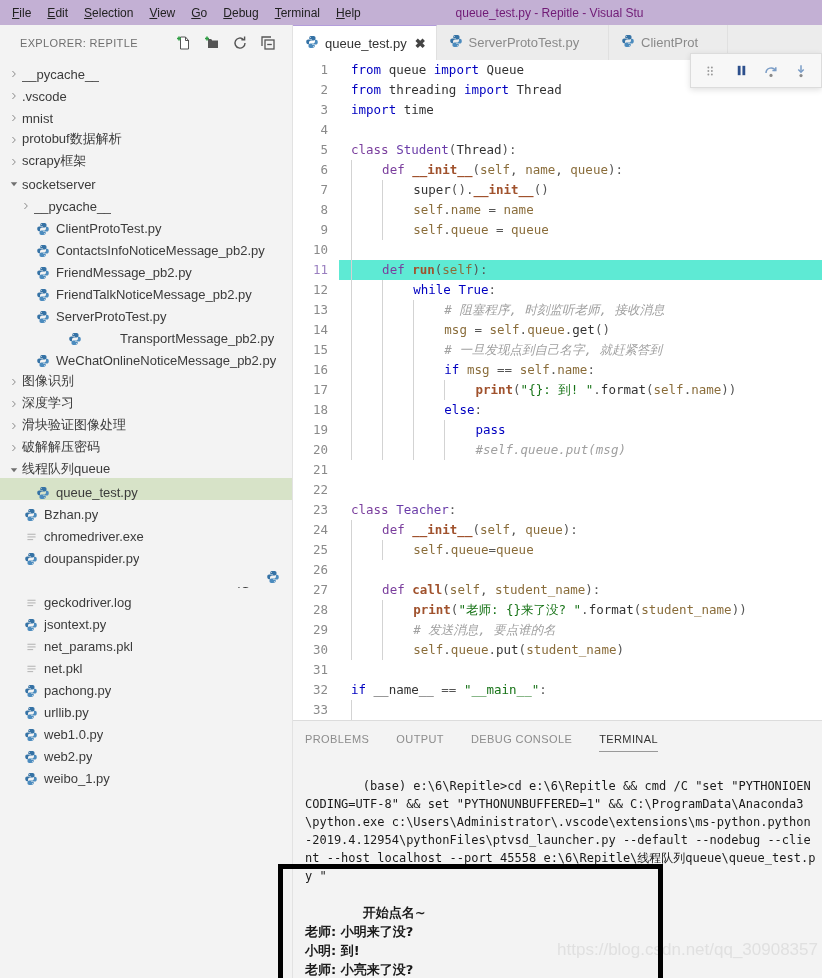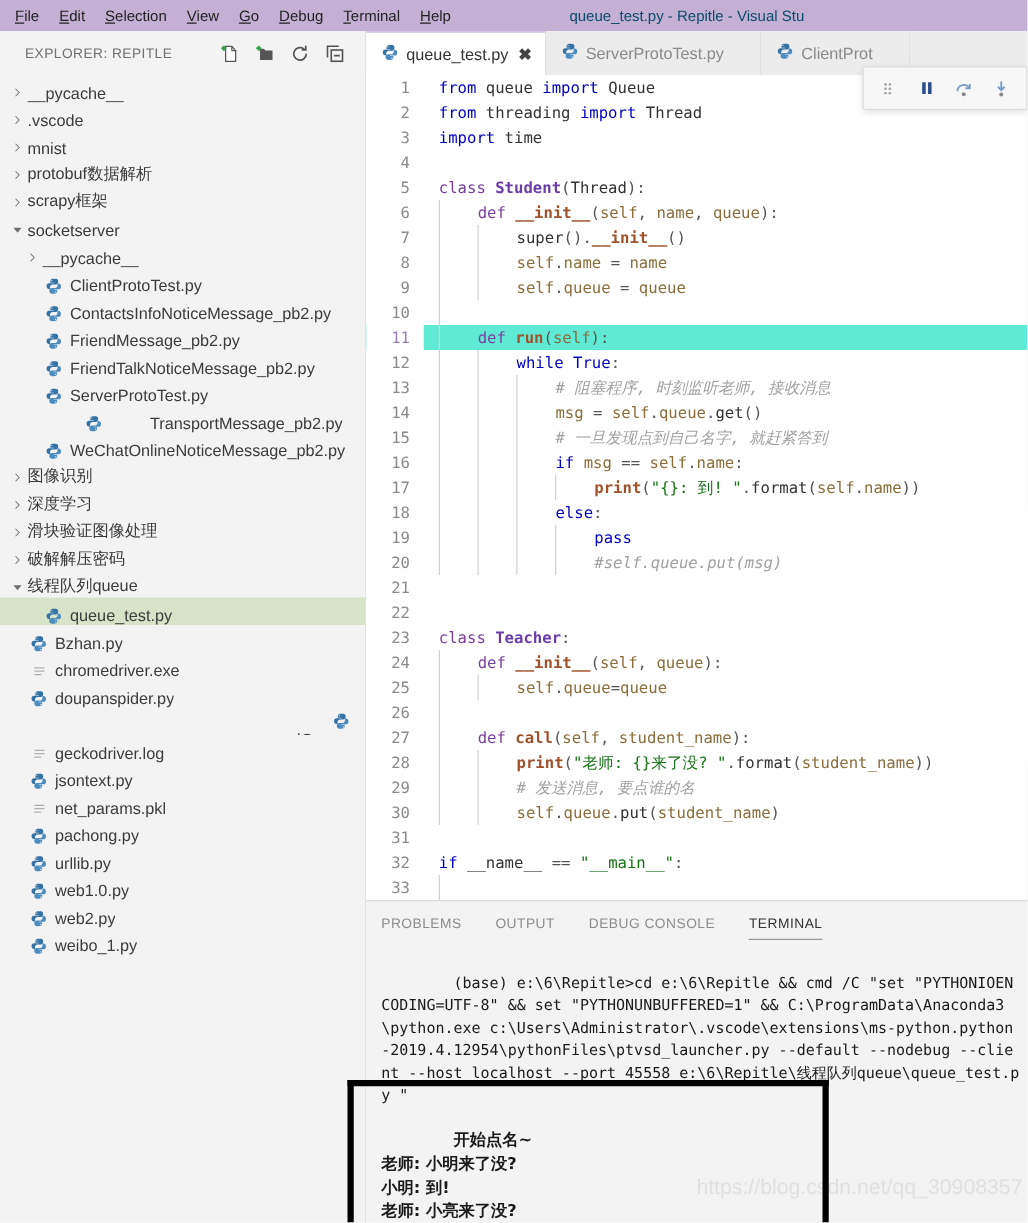--- a/index.html
+++ b/index.html
@@ -19,21 +19,21 @@
   }
   .menu { display: flex; align-items: center; padding-left: 4px; }
   .menu-item {
     font-size: 12px; color: #222; padding: 3px 8px;
     white-space: nowrap; cursor: default;
   }
   .menu-item u { text-decoration: underline; }
   .title-text {
     position: absolute; left: 17px; right: 0; top: 0; height: 25px;
     display: flex; align-items: center; justify-content: center;
-    font-size: 12px; color: #0c4a6e; pointer-events: none;
+    font-size: 12px; color: #701a75; pointer-events: none;
     padding-left: 260px;
   }
 
   
   .sidebar {
     position: absolute; top: 25px; left: 0; width: 293px; height: 953px;
     background: #f3f3f3; border-right: 1px solid #e2e2e2;
     overflow: hidden;
   }
   .explorer-header {
@@ -117,21 +117,21 @@
     width: 46px; min-width: 46px; text-align: right; padding-right: 11px;
     color: #8a8a8a; font-family: "DejaVu Sans Mono", monospace; font-size: 12.5px;
   }
   .cline.hl .gutter { background: #ffffff; color: #9a7fc0; }
   .ctext { flex: 1; padding-left: 12px; position: relative; }
 
   
   .kw   { color: #0000c0; }
   .kw2  { color: #7a3e9d; }
   .fn   { color: #a0522d; font-weight: bold; }
-  .cls  { color: #6a3ca8; font-weight: bold; }
+  .cls  { color: #6a3ca8; font-weight: normal; }
   .str  { color: #177317; }
   .cmt  { color: #a0a0a0; font-style: italic; }
   .pln  { color: #333; }
   .var  { color: #8a6d3b; }
   .op   { color: #555; }
   .par  { color: #555; }
   .self { color: #8a6d3b; }
 
   .guide { border-left: 1px solid #d3d3d3; display:inline-block; height: 20px; vertical-align: top; }
 
@@ -467,20 +467,31 @@
         <div class="row" style="padding-left: 6px;">
           <span class="twisty"></span>
           <span class="f-icon">
             <svg viewBox="0 0 16 16" width="13" height="13">
               <g stroke="#b0b0b0" stroke-width="1.2">
                 <path d="M3 4h10M3 7.3h10M3 10.6h7"></path>
               </g>
             </svg>
           </span>
           <span class="lbl">net_params.pkl</span>
+        </div>
+        <div class="row" style="padding-left: 6px;">
+          <span class="twisty"></span>
+          <span class="f-icon">
+            <svg viewBox="0 0 16 16" width="13" height="13">
+              <g stroke="#b0b0b0" stroke-width="1.2">
+                <path d="M3 4h10M3 7.3h10M3 10.6h7"></path>
+              </g>
+            </svg>
+          </span>
+          <span class="lbl">net.pkl</span>
         </div>
         <div class="row" style="padding-left: 6px;">
           <span class="twisty"></span>
           <span class="f-icon">
             <svg viewBox="0 0 16 16" width="14" height="14">
               <path d="M7.9 1.2c-1.6 0-3 .4-3 1.9v1.6h3.1v.5H3.6c-1.2 0-2.2.8-2.2 2.6s.9 2.7 2.1 2.7h1.1V8.7c0-1.3 1.1-2.4 2.4-2.4h3c1.1 0 2-.9 2-2V3.1c0-1.1-.9-1.7-2-1.9h-2zm-1.7 1c.3 0 .6.3.6.6s-.3.6-.6.6-.6-.3-.6-.6.3-.6.6-.6z" fill="#3572A5"></path>
               <path d="M8.1 14.8c1.6 0 3-.4 3-1.9v-1.6H8v-.5h4.4c1.2 0 2.2-.8 2.2-2.6s-.9-2.7-2.1-2.7h-1.1v1.8c0 1.3-1.1 2.4-2.4 2.4h-3c-1.1 0-2 .9-2 2v1.2c0 1.1.9 1.7 2 1.9h2zm1.7-1c-.3 0-.6-.3-.6-.6s.3-.6.6-.6.6.3.6.6-.3.6-.6.6z" fill="#4B8BBE"></path>
             </svg>
           </span>
           <span class="lbl">pachong.py</span>

